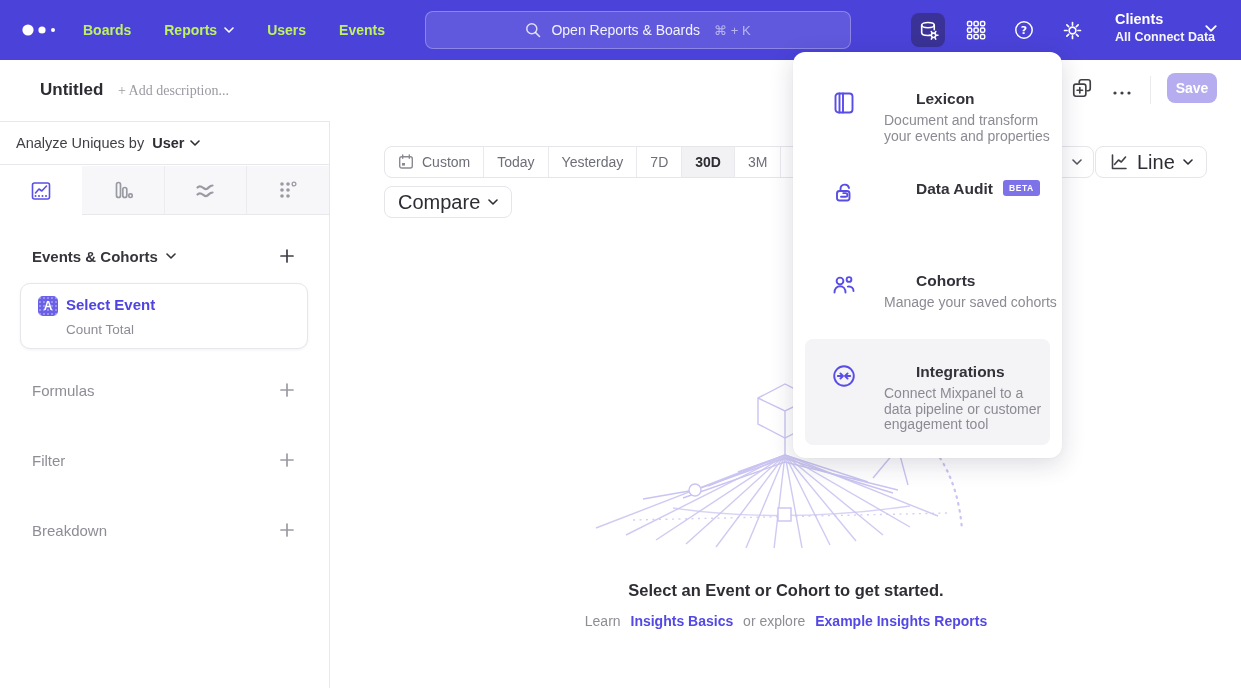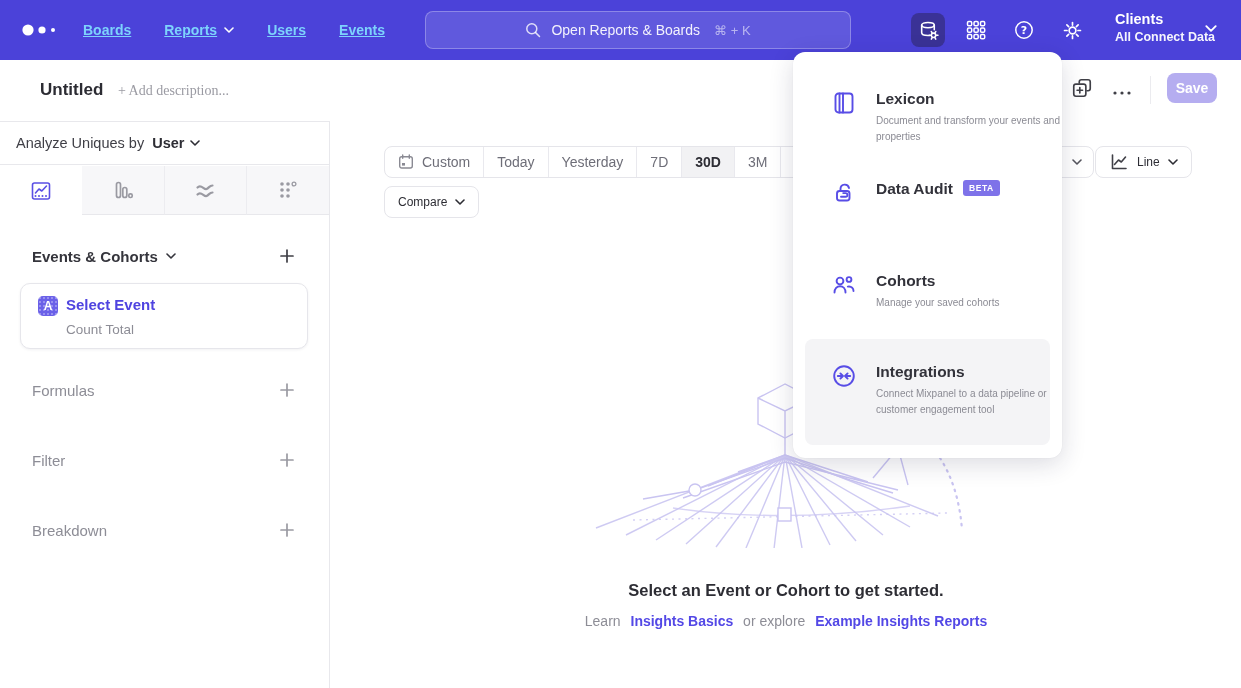--- a/index.html
+++ b/index.html
@@ -4,21 +4,21 @@
 <style>
   * { margin:0; padding:0; box-sizing:border-box; }
   html,body { width:1241px; height:688px; overflow:hidden; background:#fff;
     font-family:"Liberation Sans", sans-serif; }
   .app { position:relative; width:1241px; height:688px; }
 
   
   .topnav { position:absolute; left:0; top:0; right:0; height:60px; background:#4b42d9; z-index:10; }
   .logo { position:absolute; left:22px; top:23px; cursor:pointer; }
   .navitems { position:absolute; left:83px; top:0; height:60px; display:flex; align-items:center; gap:33px; }
-  .navitem { display:flex; align-items:center; gap:7px; color:#7dd3fc; font-size:14px; font-weight:bold; cursor:pointer;text-decoration:underline; }
+  .navitem { display:flex; align-items:center; gap:7px; color:#bef264; font-size:14px; font-weight:bold; cursor:pointer; }
   .searchbar { position:absolute; left:425px; top:11px; width:426px; height:38px; border-radius:8px;
     background:rgba(255,255,255,.12); border:1px solid rgba(255,255,255,.28);
     display:flex; align-items:center; justify-content:center; gap:10px; cursor:text; }
   .search-ph { color:rgba(255,255,255,.92); font-size:14px; }
   .search-sc { color:rgba(255,255,255,.55); font-size:13px; margin-left:4px; }
   .iconbtn { position:absolute; width:34px; height:34px; border-radius:8px; display:flex;
     align-items:center; justify-content:center; cursor:pointer; background:transparent; border:0; }
   .iconbtn.active { background:#3a3296; }
   .project { position:absolute; left:1115px; top:10px; cursor:pointer; color:#fff; }
   .project .pname { font-size:14.5px; font-weight:bold; line-height:19px; }
@@ -63,42 +63,42 @@
 
   
   .content { position:absolute; left:331px; top:121px; right:0; bottom:0; background:#fff; }
   .segctl { position:absolute; left:53px; top:25px; height:32px; display:flex; align-items:stretch;
     border:1px solid #e5e5ea; border-radius:8px; overflow:hidden; background:#fff; }
   .seg { display:flex; align-items:center; padding:0 13px; font-size:14px; color:#6e6e78;
     border-left:1px solid #e9e9ee; cursor:pointer; white-space:nowrap; }
   .seg:first-child { border-left:0; gap:8px; }
   .seg.active { background:#f2f2f4; color:#2d2d34; font-weight:bold; }
   .pillbtn { position:absolute; height:32px; border:1px solid #e5e5ea; border-radius:8px; background:#fff;
-    display:flex; align-items:center; padding:6px 13px; gap:8px; font-size:12px; color:#2d2d34;
+    display:flex; align-items:center; padding:6px 13px; gap:8px; font-size:20px; color:#2d2d34;
     font-family:inherit; cursor:pointer; }
   .compare { left:53px; top:65px; }
   .interval-stub { left:699px; top:25px; width:64px; justify-content:flex-end; padding-right:11px; color:#55555e; }
   .linebtn { left:764px; top:25px; }
   .wire { position:absolute; left:257px; top:237px; }
   .empty-title { position:absolute; top:460px; left:0; right:0; text-align:center;
     font-size:16.5px; font-weight:bold; color:#2d2d34; }
   .empty-links { position:absolute; top:492px; left:0; right:0; text-align:center; font-size:14px; color:#8d8d96; }
   .elink { color:#5348e6; font-weight:bold; cursor:pointer; }
   .empty-links span { margin:0 3px; }
 
   
   .menu-panel { position:absolute; left:793px; top:52px; width:269px; height:406px; background:#fff;
     border-radius:12px; box-shadow:0 6px 24px rgba(30,30,70,.16), 0 0 1px rgba(30,30,70,.12); z-index:50; }
   .menu-item { position:absolute; left:0; width:100%; padding-left:38px; display:flex; gap:19px; cursor:pointer; }
   .menu-item.hovered { left:12px; width:245px; padding-left:26px; padding-top:24px; height:106px;
     background:#f4f4f6; border-radius:8px; }
   .mi-icon { width:26px; flex:0 0 26px; color:#584de6; }
   .mi-text { width:188px; }
-  .mi-title { font-size:15.5px; font-weight:bold; color:#32323a; margin-bottom:5px; display:flex; align-items:center; }
-  .mi-desc { font-size:10px; color:#8b8b94; line-height:15.5px; }
+  .mi-title { font-size:15.5px; font-weight:bold; color:#32323a; margin-bottom:5px; display:flex; align-items:center;margin-left:40px; }
+  .mi-desc { font-size:14px; color:#8b8b94; line-height:15.5px;margin-left:8px; }
   .beta { display:inline-block; background:#7e72e9; color:#fff; font-size:8.5px; font-weight:bold;
     letter-spacing:.6px; padding:3px 6px; border-radius:3px; margin-left:10px; position:relative; top:-1px; }
 
   .chev { display:inline-flex; }
 </style>
 </head>
 <body>
 
 <div class="app">
 

